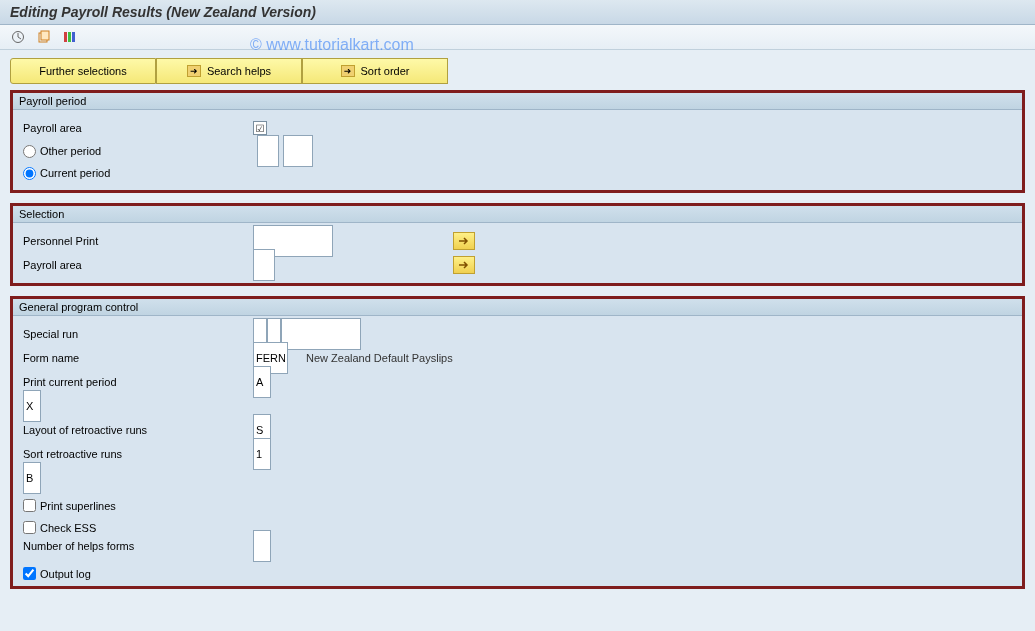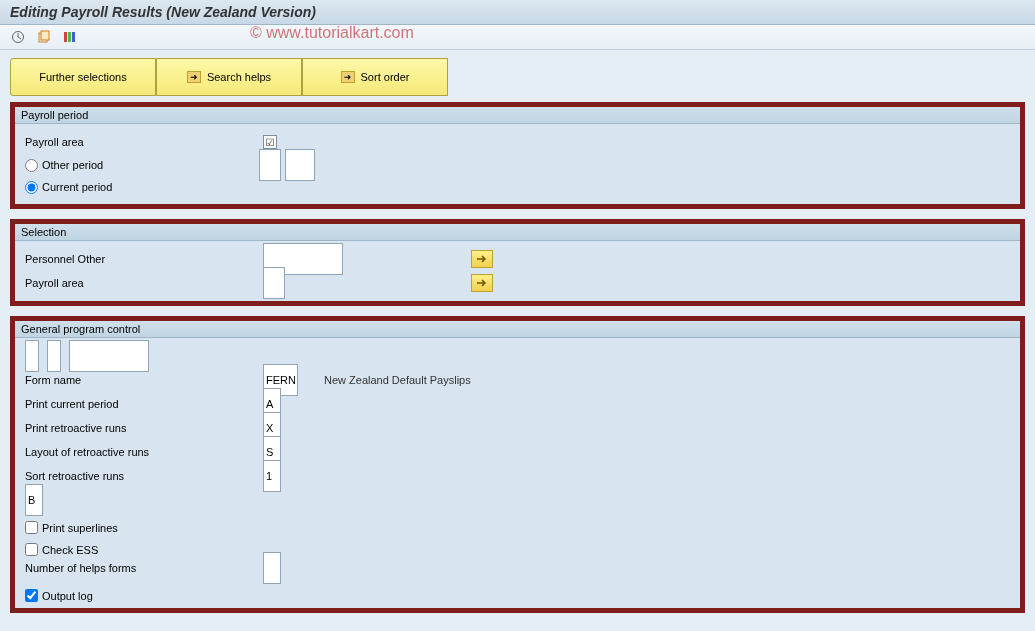--- a/index.html
+++ b/index.html
@@ -3,55 +3,55 @@
   <meta charset="utf-8">
   <style>
     * { box-sizing: border-box; margin: 0; padding: 0; font-family: Arial, sans-serif; font-size: 11px; }
     body { background: #fff; width: 1035px; height: 631px; overflow: hidden; position: relative; }
     
     .title-bar { background: linear-gradient(#dde8f0, #c8d8e6); border-bottom: 1px solid #9fb5c8; padding: 4px 10px; font-size: 14px; font-weight: bold; font-style: italic; color: #333; }
     
     .toolbar { background: linear-gradient(#f4f8fb, #e6eef5); border-bottom: 1px solid #c0d0dc; padding: 3px 8px; display: flex; gap: 6px; align-items: center; }
     .toolbar-btn { width: 20px; height: 18px; display: flex; align-items: center; justify-content: center; cursor: pointer; }
     
-    .watermark { position: absolute; top: 24px; left: 250px; color: #b91c1c; font-size: 16px; opacity: 0.6; pointer-events: none; z-index: 100; }
+    .watermark { position: absolute; top: 36px; left: 250px; color: #3b82f6; font-size: 16px; opacity: 0.6; pointer-events: none; z-index: 100; }
     
     .content { padding: 8px 10px 0 10px; background: #e6eef5; height: calc(100% - 50px); overflow: visible; }
     
     .param-buttons { display: flex; gap: 0; margin-bottom: 6px; }
     .param-btn { 
       background: linear-gradient(#fef9a8, #f5e878); 
       border: 1px solid #b0a040; 
       padding: 3px 0; 
       width: 146px;
       text-align: center;
       cursor: pointer;
       display: flex;
       align-items: center;
       justify-content: center;
       gap: 6px;
-      height: 38px;
+      height: 26px;
     }
     .param-btn:first-child { border-radius: 3px 0 0 3px; }
     .param-btn .arrow { background: #f0d070; border: 1px solid #c0a030; width: 14px; height: 12px; display: flex; align-items: center; justify-content: center; font-size: 9px; }
     
     .group {
-      border: 5px solid #7f1d1d;
+      border: 3px solid #7f1d1d;
       background: #f9a8d4;
       margin-bottom: 10px;
     }
     .group-header {
       background: linear-gradient(#d0e0ec, #c0d4e2);
       padding: 2px 6px;
       border-bottom: 1px solid #9fb5c8;
       font-size: 11px;
     }
     .group-body { padding: 6px 10px; background: #d8e4ef; }
     
-    .field-row { display: flex; align-items: center; height: 24px; gap: 8px; }
+    .field-row { display: flex; align-items: center; height: 24px; gap: 0; }
     .field-label { width: 230px; }
     .field-input {
       border: 1px solid #8fa5b8;
       background: #fff;
       height: 32px;
       padding: 0 2px;
       font-size: 11px;
     }
     .field-input.tiny { width: 18px; text-align: left; }
     .field-input.small { width: 35px; }
@@ -156,21 +156,21 @@
         <input type="radio" checked="" style="">
         <span>Current period</span>
       </div>
     </div>
   </div>
 
   <div class="group">
     <div class="group-header">Selection</div>
     <div class="group-body">
       <div class="field-row">
-        <span class="field-label">Personnel Other</span>
+        <span class="field-label">Personnel Print</span>
         <input class="field-input med" style="">
         <span class="arrow-btn">
           <svg width="12" height="10" viewBox="0 0 12 10">
               <path d="M1 5 L8 5 M6 2 L9 5 L6 8" stroke="#805000" stroke-width="1.5" fill="none"></path>
             </svg>
         </span>
       </div>
       <div class="field-row">
         <span class="field-label">Payroll area</span>
         <input class="field-input tiny" style="width: 22px;">
@@ -180,35 +180,35 @@
             </svg>
         </span>
       </div>
     </div>
   </div>
 
   <div class="group">
     <div class="group-header">General program control</div>
     <div class="group-body">
       <div class="field-row">
+        <span class="field-label">Special run</span>
         <input class="field-input tiny" style="width: 14px;">
         <input class="field-input tiny" style="width: 14px;">
         <input class="field-input med" style="">
       </div>
       <div class="field-row">
         <span class="field-label">Form name</span>
         <input class="field-input small" value="FERN" style="">
         <span class="field-desc">New Zealand Default Payslips</span>
       </div>
       <div class="field-row">
         <span class="field-label">Print current period</span>
         <input class="field-input tiny" value="A" style="">
       </div>
       <div class="field-row">
-        <span class="field-label">Print retroactive runs</span>
         <input class="field-input tiny" value="X" style="">
       </div>
       <div class="field-row">
         <span class="field-label">Layout of retroactive runs</span>
         <input class="field-input tiny" value="S" style="">
       </div>
       <div class="field-row">
         <span class="field-label">Sort retroactive runs</span>
         <input class="field-input tiny" value="1" style="">
       </div>

